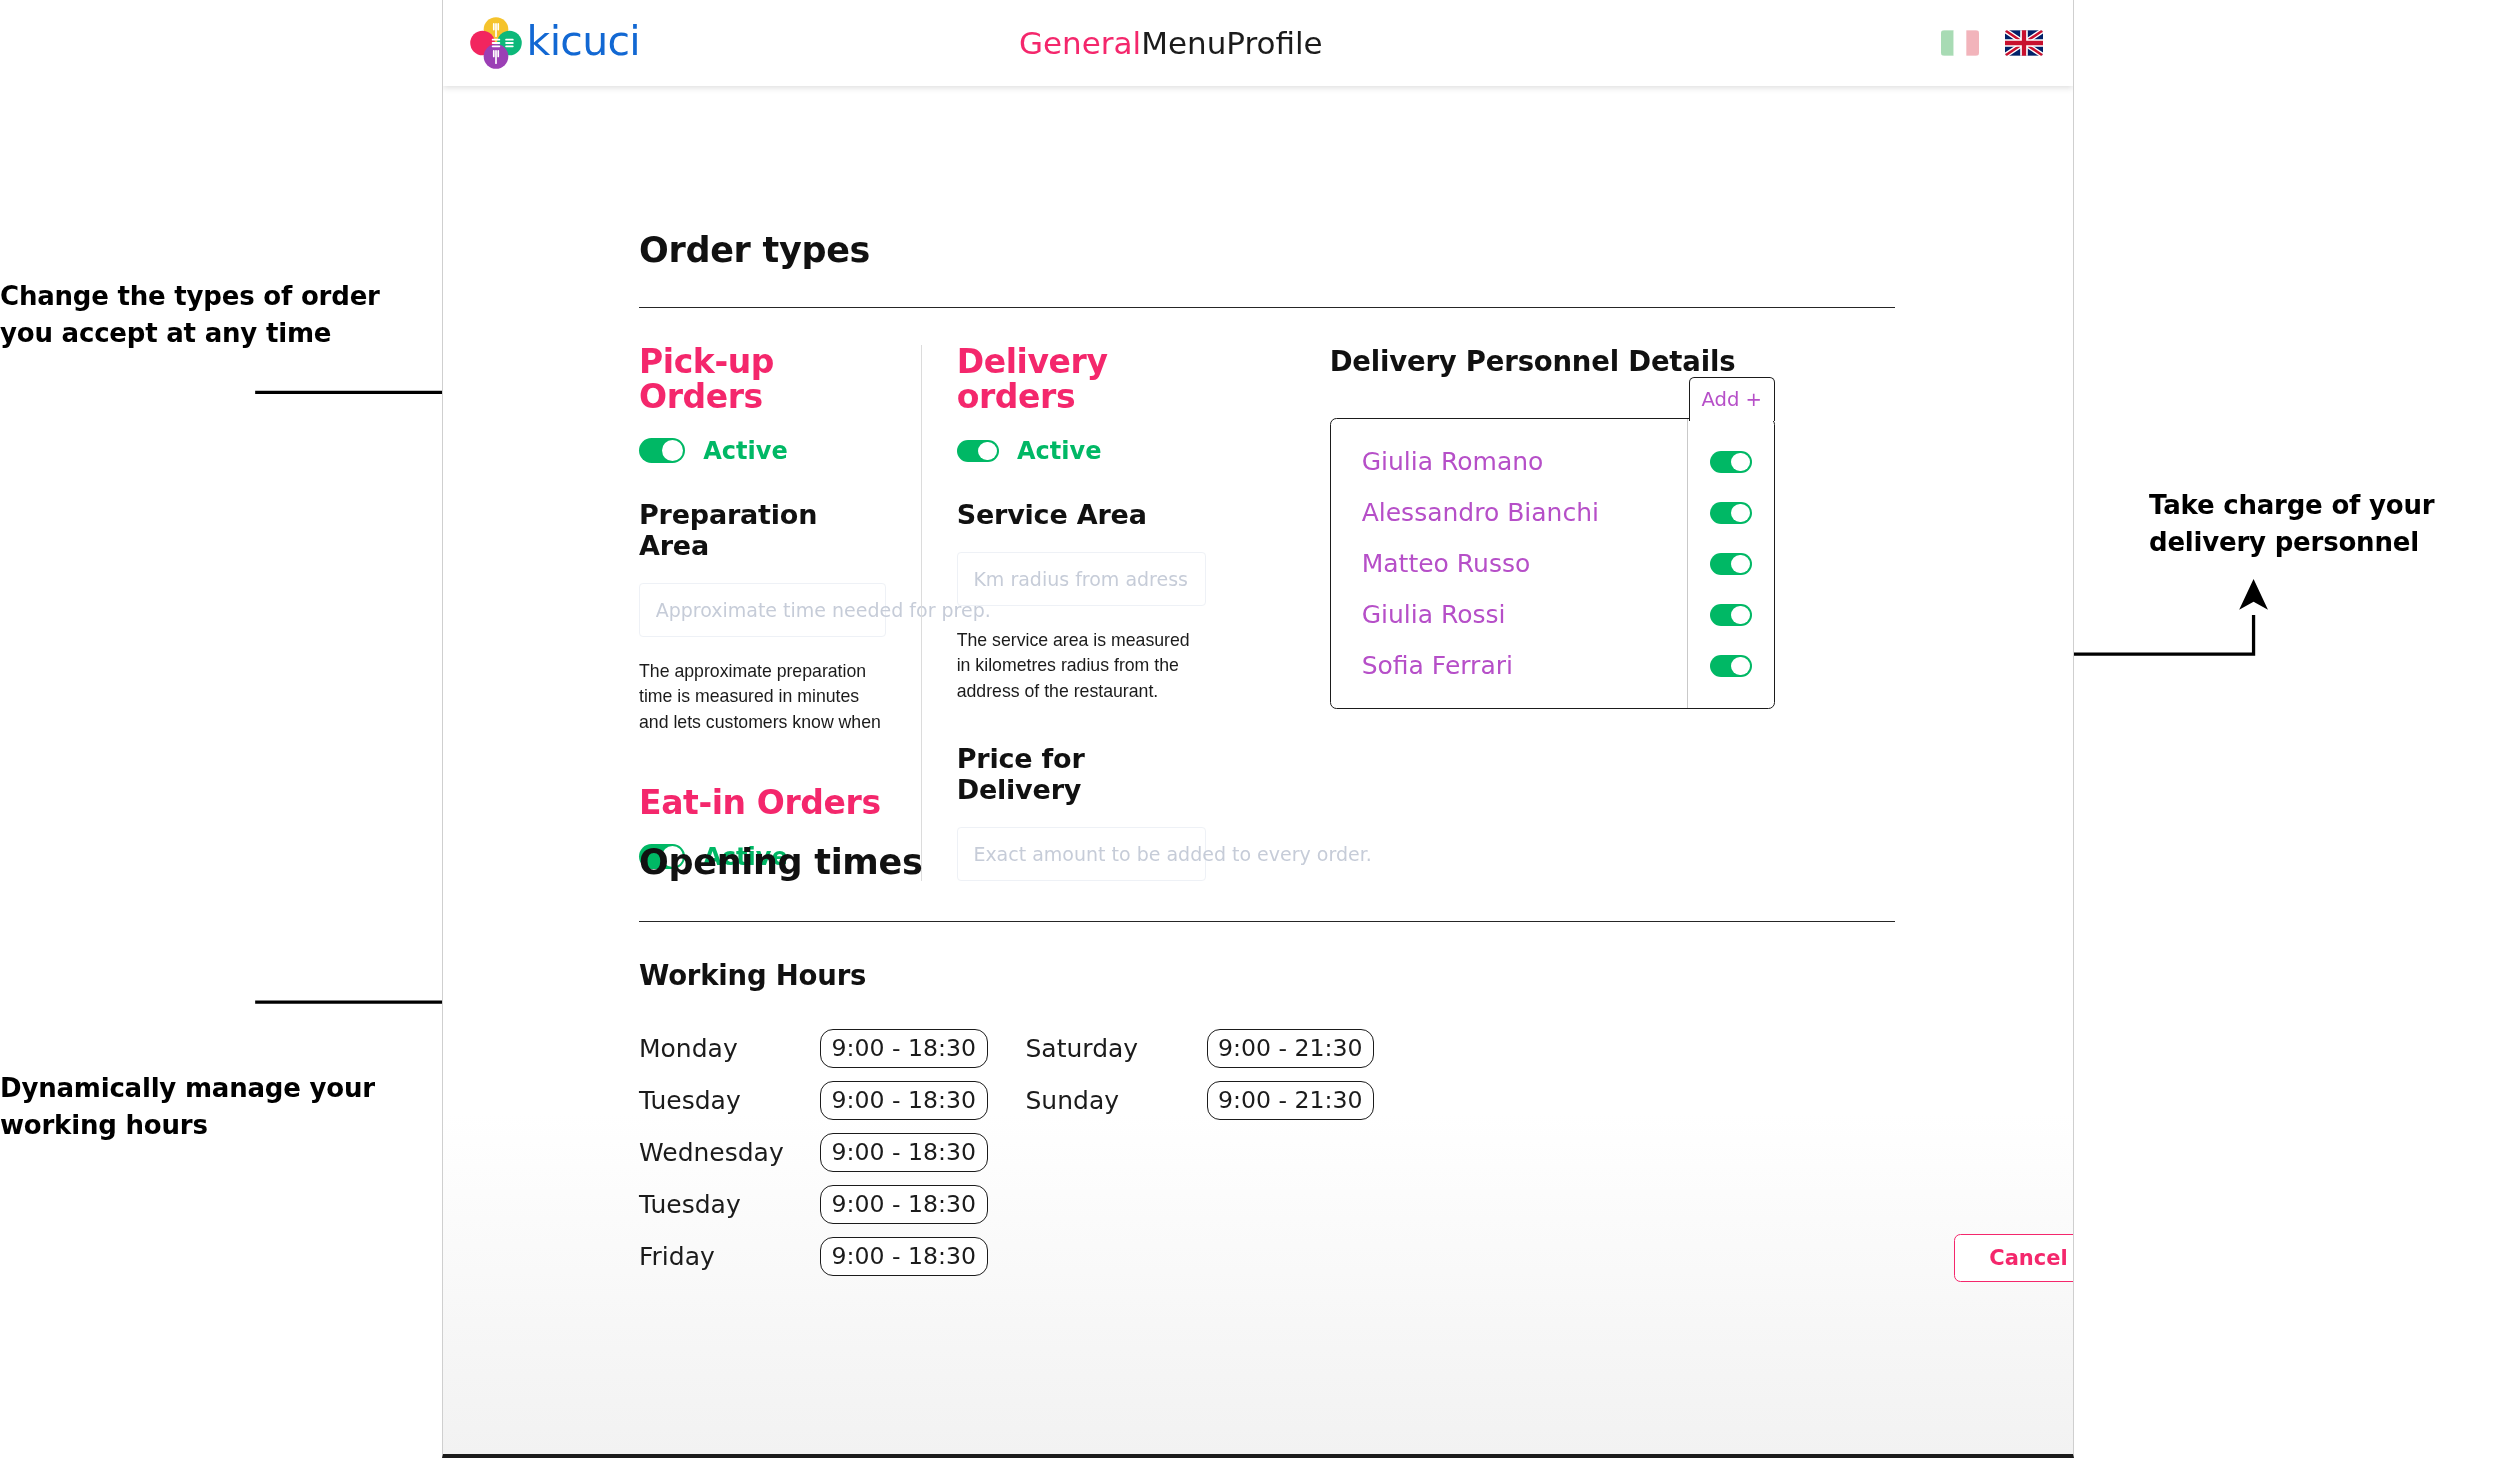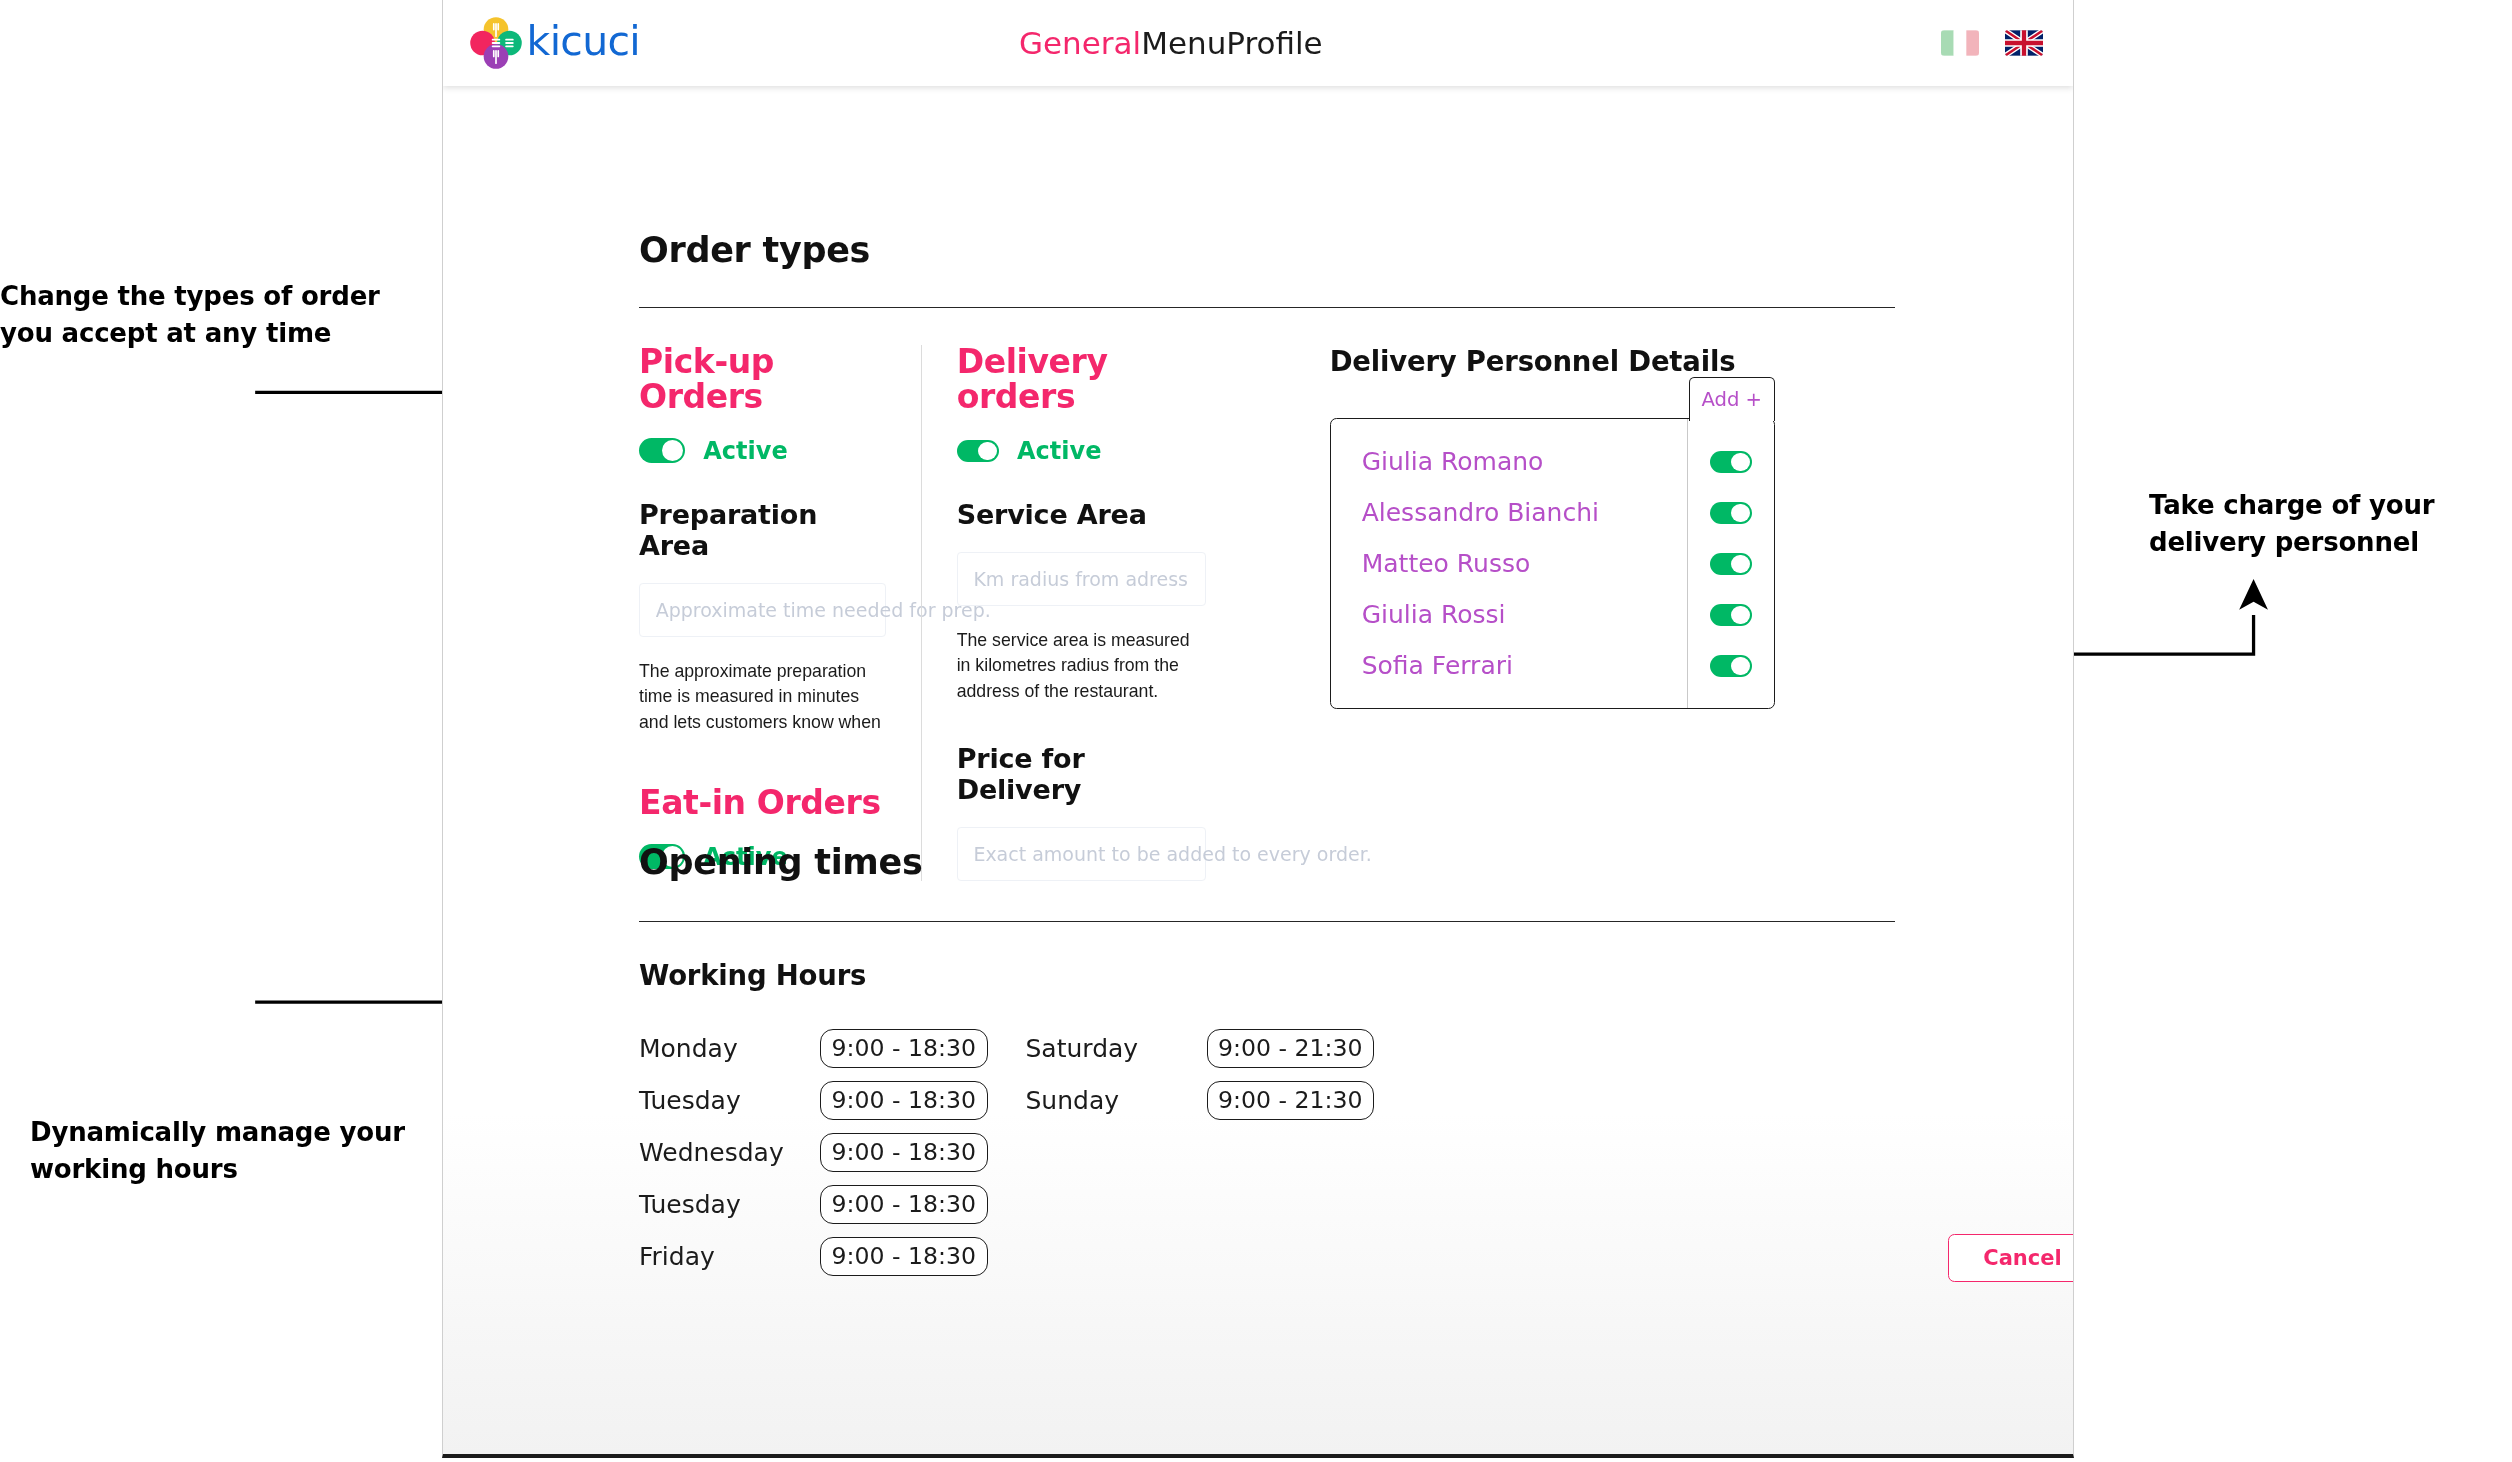--- a/index.html
+++ b/index.html
@@ -21,21 +21,21 @@
   .annot {
     position: absolute;
     font-family: "DejaVu Sans", sans-serif;
     font-weight: 700;
     font-size: 26px;
     line-height: 1.42;
     color: #000000;
     letter-spacing: -0.2px;
   }
   .annot-1 { left: 0px;    top: 278px;  width: 432px; }
-  .annot-2 { left: 0px;    top: 1114px; width: 432px; padding-left: 30px; }
+  .annot-2 { left: 0px;    top: 1070px; width: 432px; }
   .annot-3 { left: 2149px; top: 487px;  width: 366px; }
 
   .arrow-svg { position: absolute; overflow: visible; pointer-events: none; }
 
   
   .app-window {
     position: absolute;
     left: 442px;
     top: 0px;
     width: 1632px;
@@ -352,20 +352,21 @@
     height: 48px;
     border-radius: 6.5px;
     display: flex;
     align-items: center;
     justify-content: center;
     font-family: "DejaVu Sans", sans-serif;
     font-size: 21px;
     font-weight: 700;
     cursor: pointer;
     box-sizing: border-box;
+    margin-left: 6px;
   }
   .btn-cancel {
     background: #ffffff;
     border: 1.3px solid #f4276c;
     color: #f4276c;
   }
 </style>
 </head>
 <body>
 

